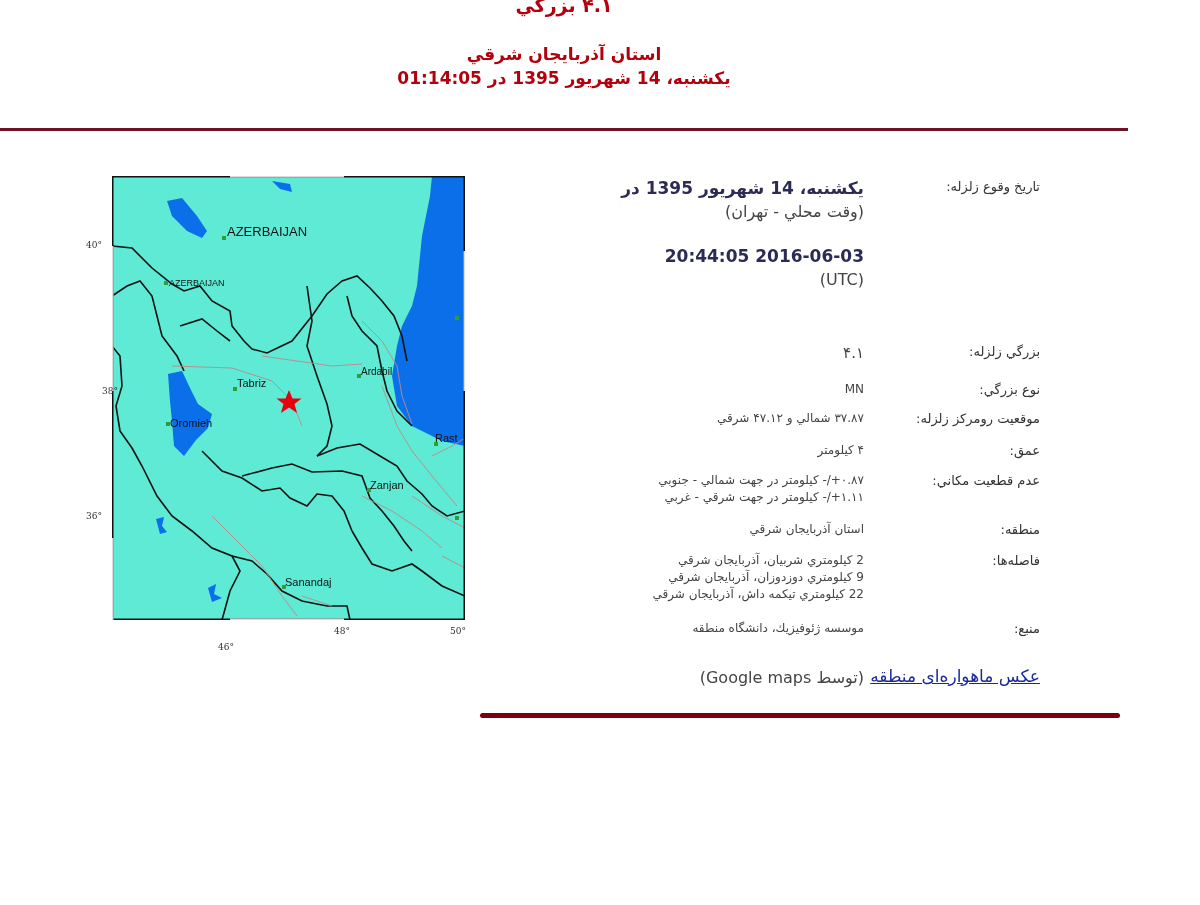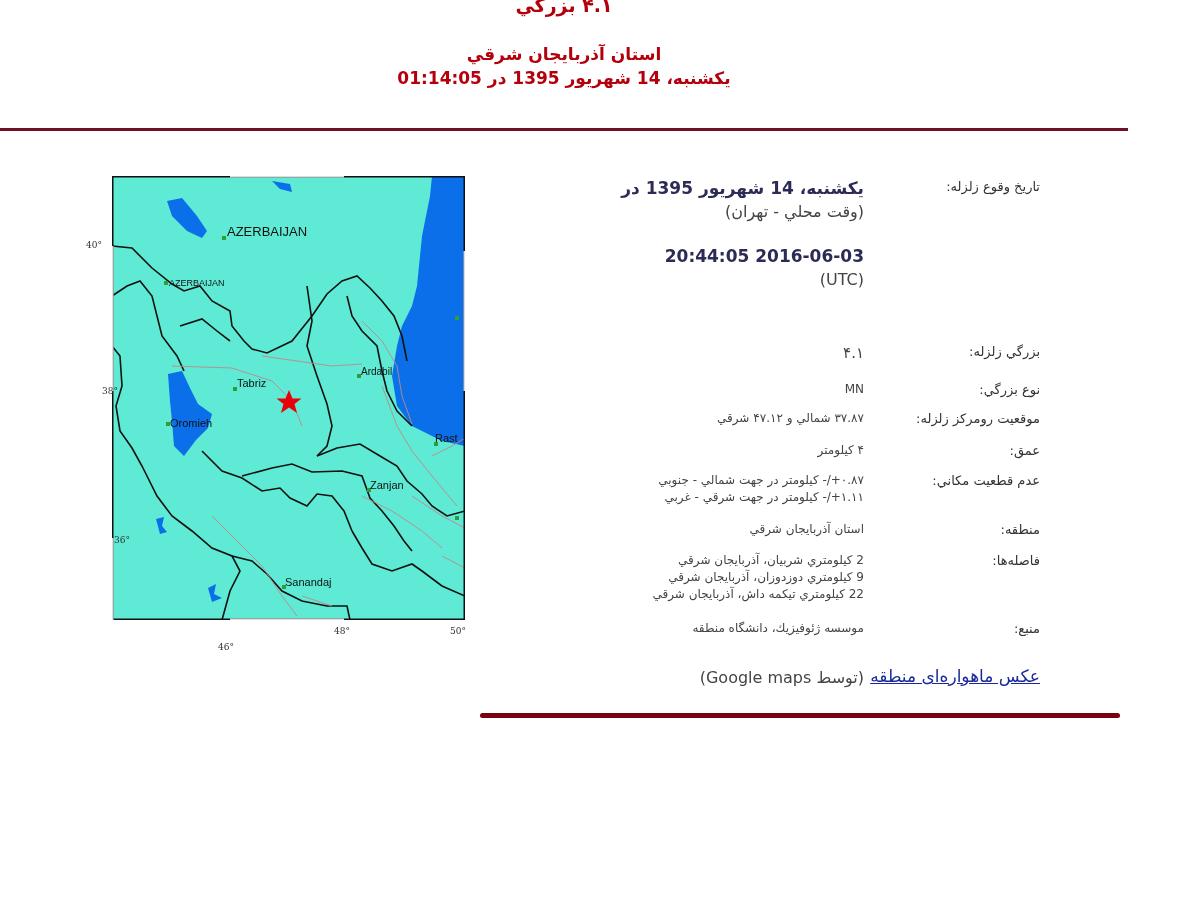--- a/index.html
+++ b/index.html
@@ -108,21 +108,21 @@
       <text x="58" y="251" font-size="11">Oromieh</text>
       <text x="323" y="266" font-size="11">Rast</text>
       <text x="258" y="313" font-size="11">Zanjan</text>
       <text x="173" y="410" font-size="11">Sanandaj</text>
     </g>
 
     <polygon points="177,214 180.5,222.5 189.5,222.5 182.5,228 185,237 177,231.5 169,237 171.5,228 164.5,222.5 173.5,222.5" fill="#e8000a"></polygon>
   </svg>
   <div class="tick" style="left:-26px; top:64px;">40°</div>
   <div class="tick" style="left:-26px; top:210px;margin-left:16px;">38°</div>
-  <div class="tick" style="left:-26px; top:359px;margin-left:28px;">36°</div>
+  <div class="tick" style="left:-26px; top:335px;">36°</div>
   <div class="tick" style="left:106px; top:466px;">46°</div>
   <div class="tick" style="left:222px; top:450px;">48°</div>
   <div class="tick" style="left:338px; top:450px;">50°</div>
 </div>
 
 <div class="details">
   <div class="row" style="top:0;">
     <div class="lbl" style="top:3px;">تاريخ وقوع زلزله:</div>
     <div class="val" style="top:0;">
       <div class="big">يکشنبه، 14 شهريور 1395 در</div>

